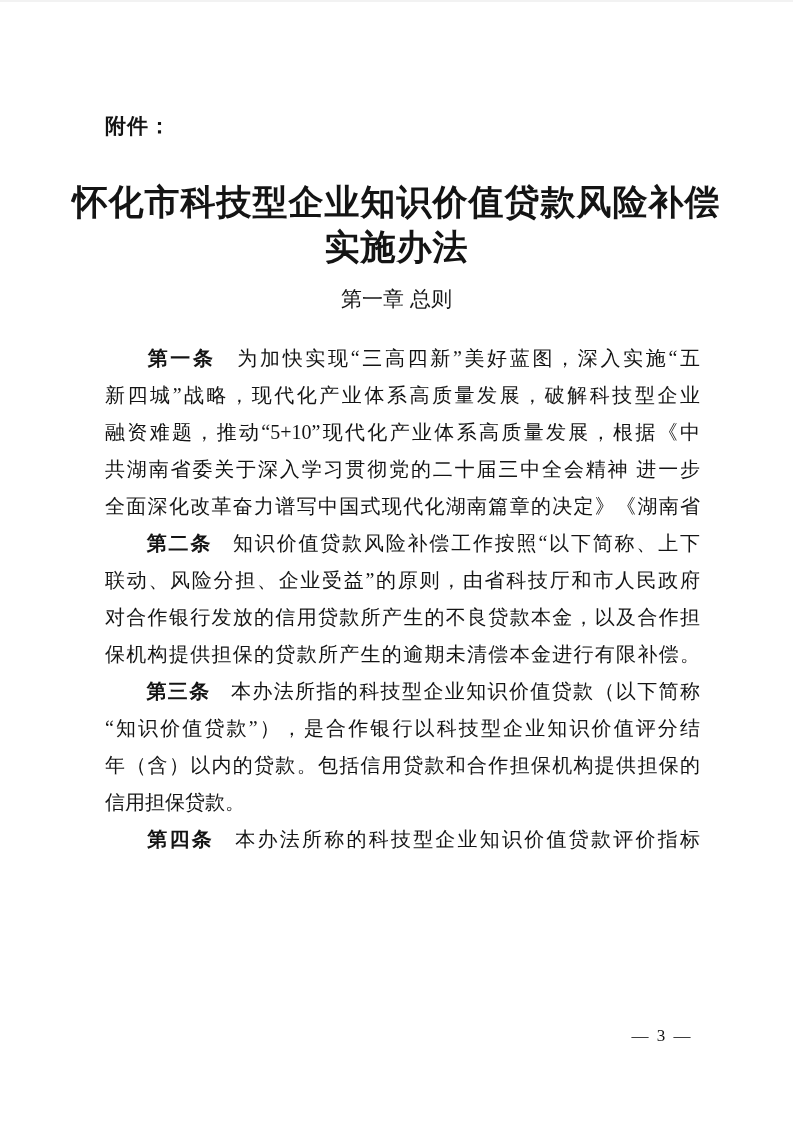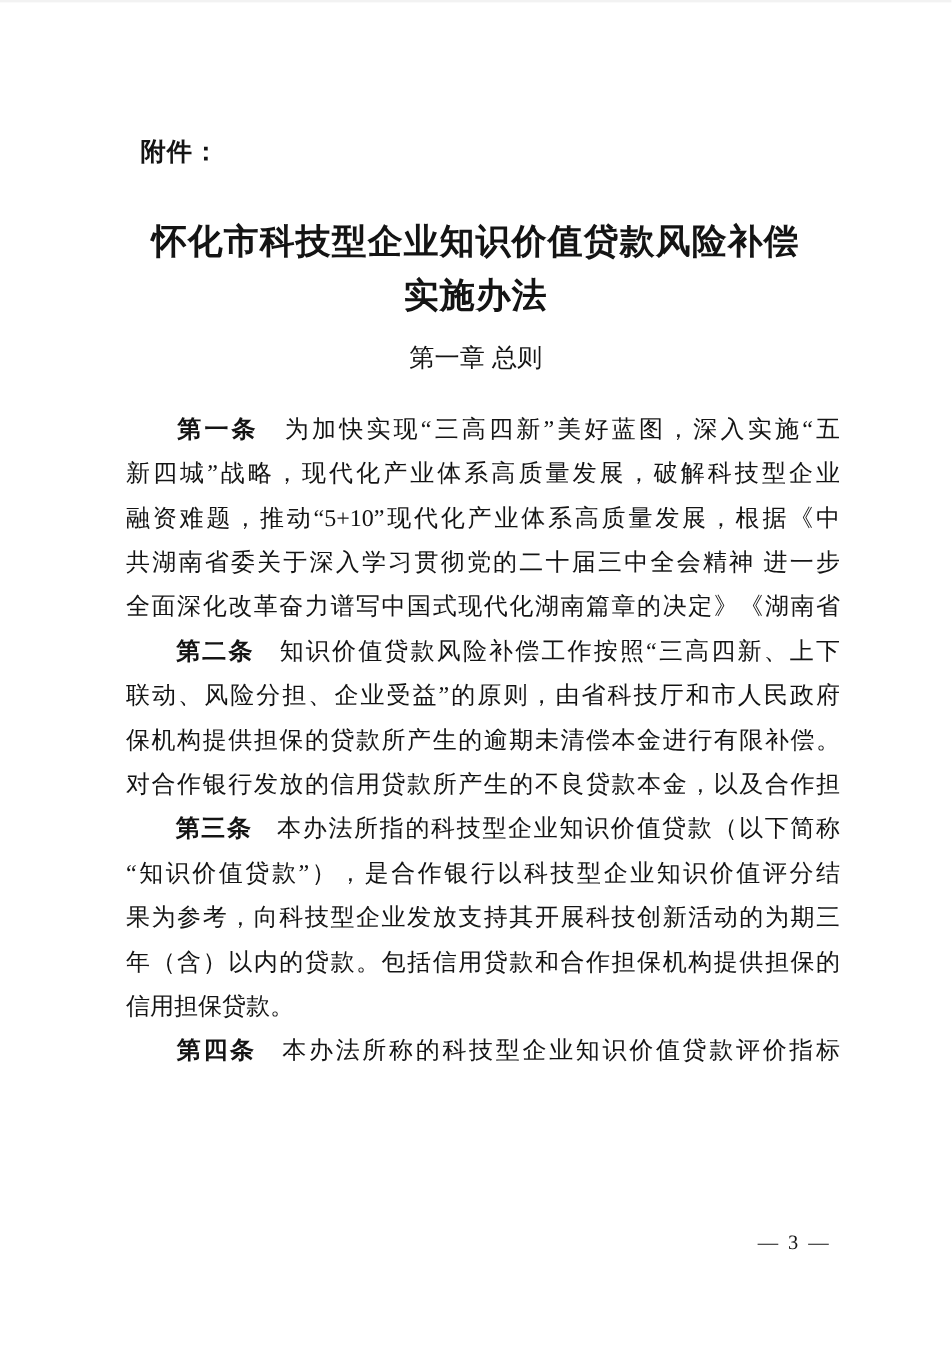--- a/index.html
+++ b/index.html
@@ -17,31 +17,30 @@
     border-top: 2px solid #f2f2f2;
   }
   .attachment {
     position: absolute;
     left: 105px;
     top: 110px;
     font-family: "Liberation Sans", "DejaVu Sans", sans-serif;
     font-weight: 700;
     font-size: 21px;
     letter-spacing: 1px;
-    margin-left: 12px;
   }
   .title {
     position: absolute;
     left: 0;
     top: 178px;
     width: 793px;
     text-align: center;
     font-family: "Liberation Serif", "DejaVu Serif", serif;
     font-weight: 700;
-    font-size: 29px;
+    font-size: 35px;
     line-height: 45px;
     letter-spacing: 1px;
   }
   .chapter {
     position: absolute;
     left: 0;
     top: 283px;
     width: 793px;
     text-align: center;
     font-family: "Liberation Sans", "DejaVu Sans", sans-serif;
@@ -105,29 +104,28 @@
 
   <div class="doc-body">
       <div>
         <div class="line"><span class="indent"></span><b class="lead">第一条</b><span class="lead-gap"></span><span>为加快实现“三高四新”美好蓝图，深入实施“五</span></div>
         <div class="line"><span>新四城”战略，现代化产业体系高质量发展，破解科技型企业</span></div>
         <div class="line"><span>融资难题，推动“5+10”现代化产业体系高质量发展，根据《中</span></div>
         <div class="line"><span>共湖南省委关于深入学习贯彻党的二十届三中全会精神 进一步</span></div>
         <div class="line"><span>全面深化改革奋力谱写中国式现代化湖南篇章的决定》《湖南省</span></div>
       </div>
       <div>
-        <div class="line"><span class="indent"></span><b class="lead">第二条</b><span class="lead-gap"></span><span>知识价值贷款风险补偿工作按照“三高四新、上下</span></div>
+        <div class="line"><span class="indent"></span><b class="lead">第二条</b><span class="lead-gap"></span><span>知识价值贷款风险补偿工作按照“以下简称、上下</span></div>
         <div class="line"><span>联动、风险分担、企业受益”的原则，由省科技厅和市人民政府</span></div>
+        <div class="line"><span>对合作银行发放的信用贷款所产生的不良贷款本金，以及合作担</span></div>
         <div class="line"><span>保机构提供担保的贷款所产生的逾期未清偿本金进行有限补偿。</span></div>
-        <div class="line"><span>对合作银行发放的信用贷款所产生的不良贷款本金，以及合作担</span></div>
       </div>
       <div>
         <div class="line"><span class="indent"></span><b class="lead">第三条</b><span class="lead-gap"></span><span>本办法所指的科技型企业知识价值贷款（以下简称</span></div>
         <div class="line"><span>“知识价值贷款”），是合作银行以科技型企业知识价值评分结</span></div>
-        <div class="line"><span>果为参考，向科技型企业发放支持其开展科技创新活动的为期三</span></div>
         <div class="line"><span>年（含）以内的贷款。包括信用贷款和合作担保机构提供担保的</span></div>
         <div class="line short"><span>信用担保贷款。</span></div>
       </div>
       <div>
         <div class="line"><span class="indent"></span><b class="lead">第四条</b><span class="lead-gap"></span><span>本办法所称的科技型企业知识价值贷款评价指标</span></div>
       </div>
     </div>
 
   <div class="page-number">— 3 —</div>
 

